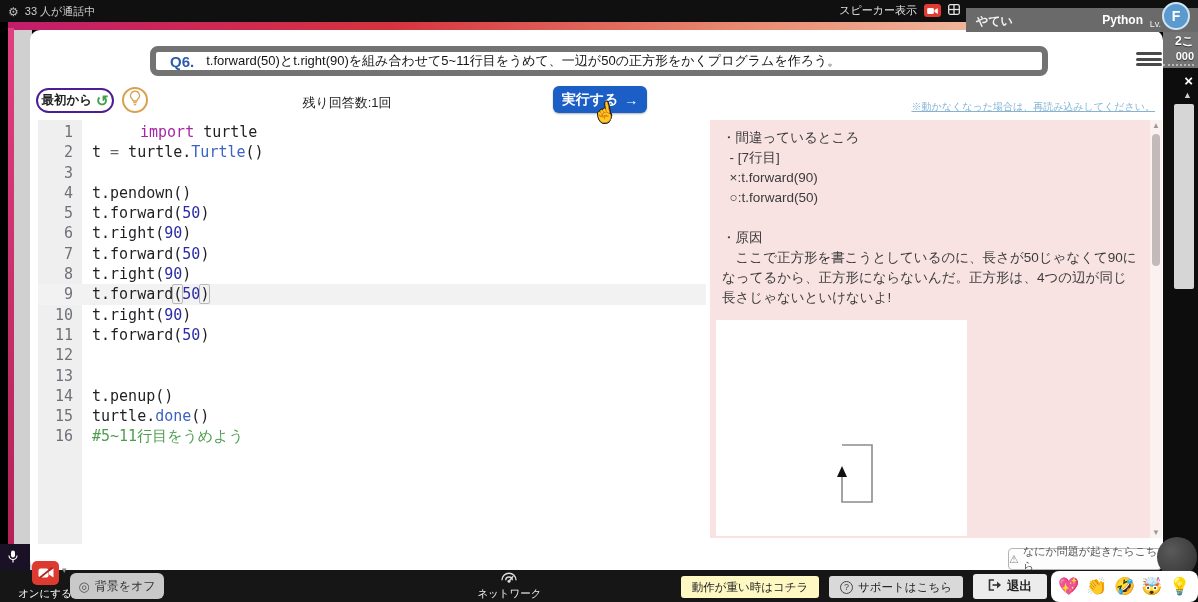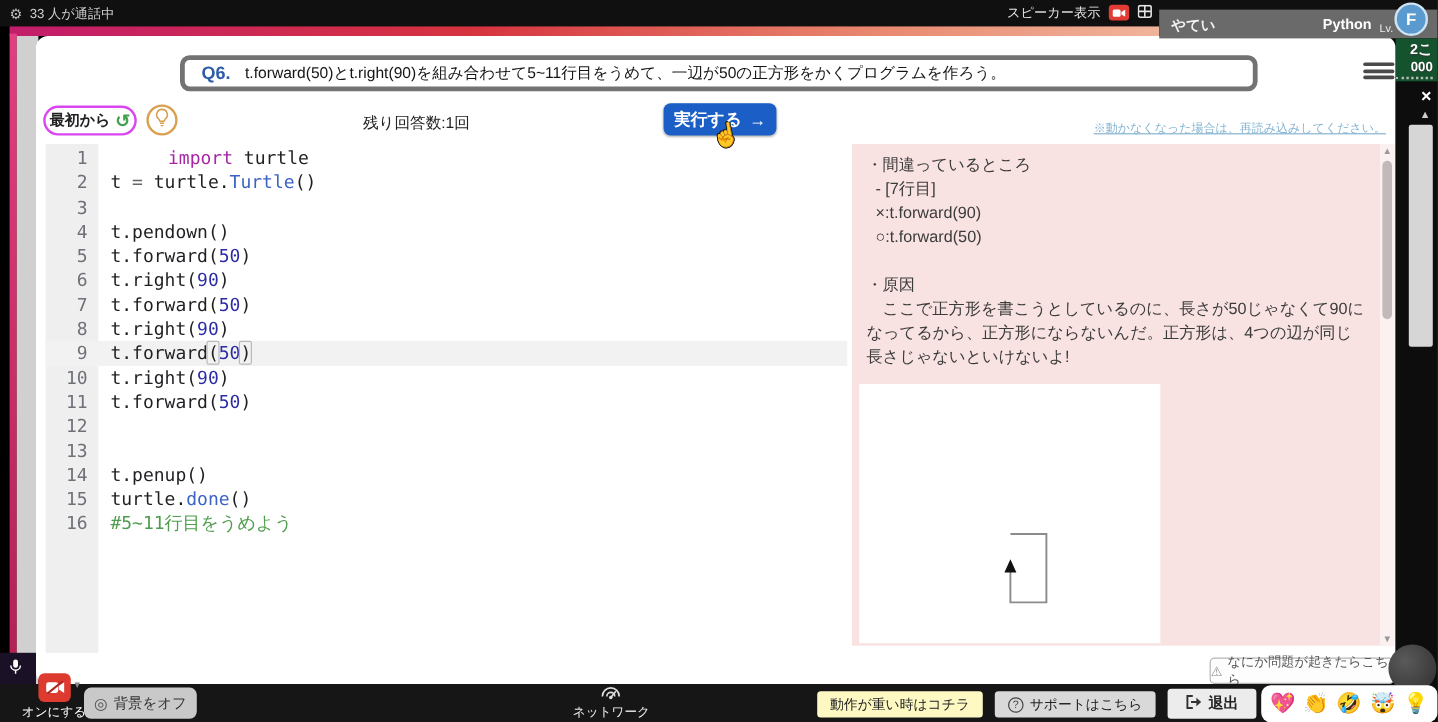--- a/index.html
+++ b/index.html
@@ -21,39 +21,39 @@
   .leftborder { left:8px; top:28px; width:6px; height:542px; z-index:1;
     background:linear-gradient(180deg,#e0407f,#b12055); }
   .deskgrey { left:14px; top:30px; width:18px; height:540px; background:#d0d0d0; z-index:1; }
 
   
   .pbar { left:966px; top:8px; width:232px; height:24px; background:#6a6a6a; z-index:3; }
   .pbar .uname { position:absolute; left:10px; top:5px; font-size:12px; font-weight:bold; color:#f2f2f2; }
   .pbar .course { position:absolute; right:55px; top:5px; font-size:12px; font-weight:bold; color:#fff; }
   .pbar .lv { position:absolute; right:37px; top:11px; font-size:9px; color:#eee; }
   .avatar { left:1162px; top:2px; width:28px; height:28px; border-radius:50%; background:#5b9ace; border:2px solid #cfe3f2; z-index:4; color:#fff; font-weight:bold; font-size:14px; display:flex; align-items:center; justify-content:center; }
-  .scoreblock { left:1163px; top:32px; width:35px; height:36px; background:#14532d; z-index:3; color:#fff; text-align:right; padding:1px 4px 0 0; text-shadow:0 1px 1px #333; }
+  .scoreblock { left:1163px; top:32px; width:35px; height:36px; background:#737373; z-index:3; color:#fff; text-align:right; padding:1px 4px 0 0; text-shadow:0 1px 1px #333; }
   .scoreblock .c1 { font-size:12px; font-weight:bold; }
   .scoreblock .c2 { font-size:11px; font-weight:bold; border-bottom:2px dotted #b8b8b8; padding-bottom:2px; }
   .blackstrip { left:1163px; top:68px; width:35px; height:534px; background:#0d0d0d; z-index:3; }
   .closex { position:absolute; right:5px; top:4px; color:#fff; font-size:15px; font-weight:bold; }
   .sc-up { position:absolute; right:6px; top:22px; color:#cfcfcf; font-size:9px; }
   .sc-thumb { position:absolute; right:4px; top:36px; width:20px; height:185px; background:#d6d6d6; border-radius:2px; }
 
   
   .card { left:30px; top:30px; width:1133px; height:540px; background:#fff; border-radius:10px; z-index:2; }
 
-  .banner { position:absolute; left:120px; top:16px; width:898px; height:30px; border:4px solid #737373; border-radius:8px; background:#fff; display:flex; align-items:center; padding-left:14px; }
+  .banner { position:absolute; left:120px; top:16px; width:898px; height:30px; border:6px solid #737373; border-radius:8px; background:#fff; display:flex; align-items:center; padding-left:14px; }
   .banner .qno { color:#2d5ba8; font-weight:bold; font-size:15px; margin-right:12px; }
   .banner .qtext { color:#151515; font-weight:normal; font-size:13px;text-align:center; }
 
   .hamburger { position:absolute; left:1106px; top:22px; width:26px; height:14px; display:flex; flex-direction:column; justify-content:space-between; }
   .hamburger div { height:3px; background:#4a4a4a; border-radius:2px; }
 
-  .btn-restart { position:absolute; left:6px; top:58px; width:78px; height:25px; border:2px solid #d946ef; border-radius:13px; background:#fff; display:flex; align-items:center; justify-content:center; gap:4px; font-size:12.5px; font-weight:bold; color:#222; }
+  .btn-restart { position:absolute; left:6px; top:58px; width:78px; height:25px; border:2px solid #4c1d95; border-radius:13px; background:#fff; display:flex; align-items:center; justify-content:center; gap:4px; font-size:12.5px; font-weight:bold; color:#222; }
   .btn-restart .ric { color:#43a04e; font-size:15px; font-weight:bold; }
   .bulb { position:absolute; left:92px; top:57px; width:26px; height:26px; border:2px solid #d9a04f; border-radius:50%; display:flex; align-items:center; justify-content:center; background:#fff; }
   .remaining { position:absolute; left:240px; top:64px; width:154px; text-align:center; font-size:13px; color:#222; }
   .btn-run { position:absolute; left:523px; top:56px; width:94px; height:27px; background:#1b5fc6; border-radius:6px; display:flex; align-items:center; justify-content:center; gap:6px; color:#fff; font-weight:bold; font-size:14px; box-shadow:0 1px 2px rgba(0,0,0,.3); }
   .reload-link { position:absolute; right:8px; top:70px; font-size:10px; color:#85b4d2; text-decoration:underline; }
 
   
   .editor { position:absolute; left:8px; top:90px; width:668px; height:424px; background:#fff; font-family:"DejaVu Sans Mono", monospace; font-size:15px; }
   .gutterbg { position:absolute; left:0; top:0; width:44px; height:424px; background:#efefef; }
   .codelines { position:absolute; left:0; top:2px; width:100%; }

